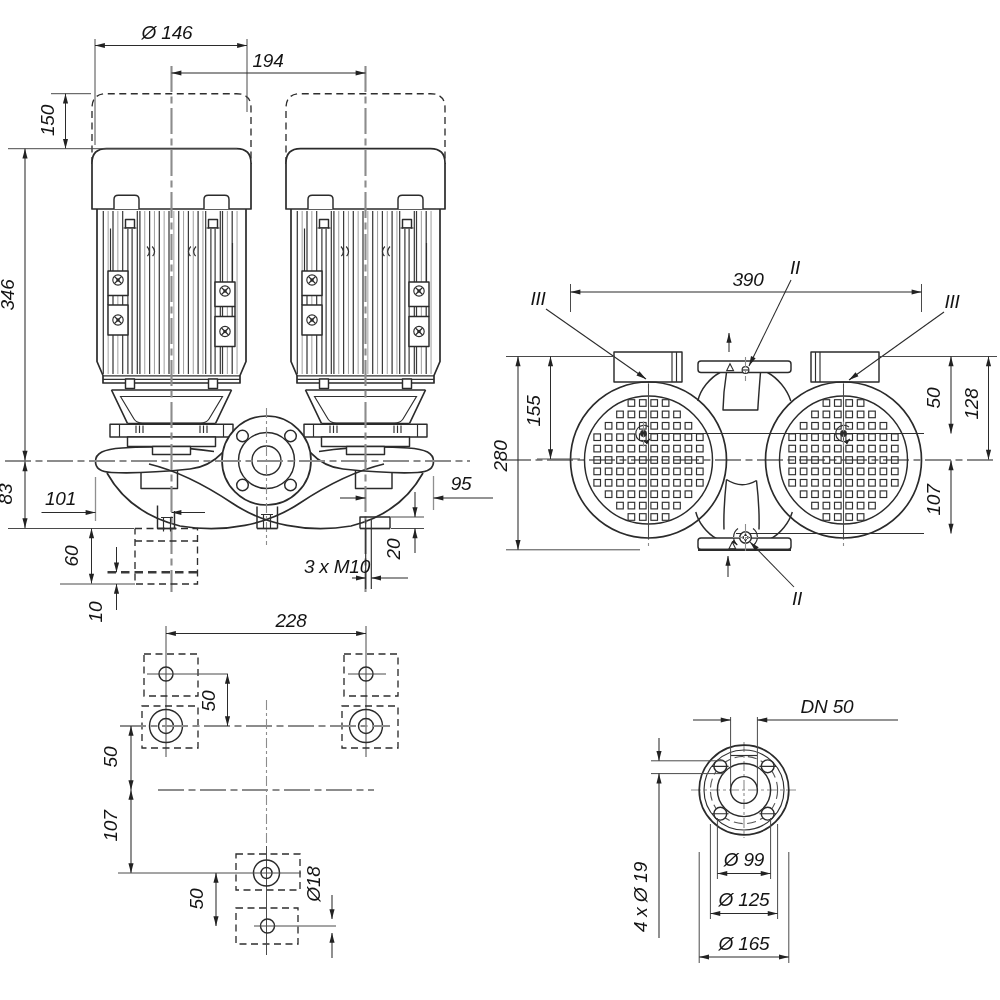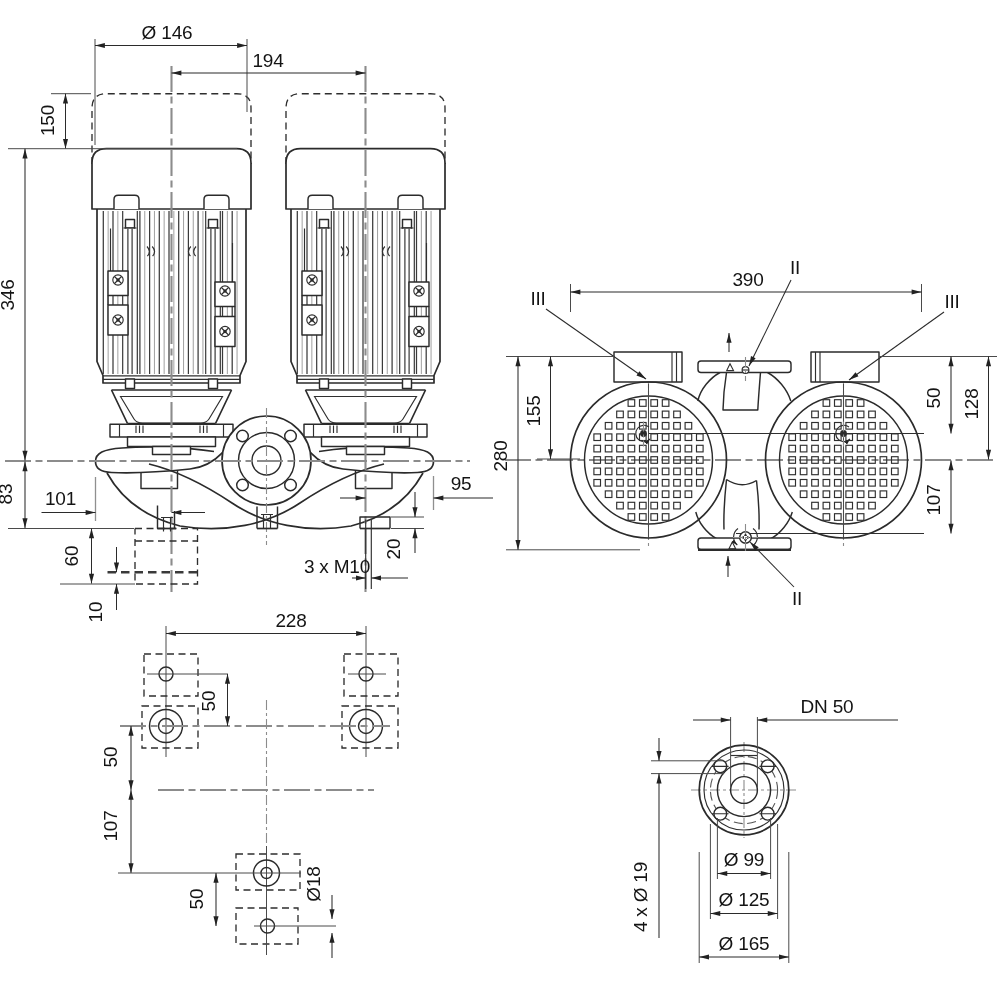--- a/index.html
+++ b/index.html
@@ -1,16 +1,16 @@
 <!DOCTYPE html>
 <html><head>
 <meta charset="utf-8">
 <style>
   html,body{margin:0;padding:0;background:#ffffff;}
-  .stage{width:1000px;height:1000px;background:#fca5a5;position:relative;overflow:hidden;}
+  .stage{width:1000px;height:1000px;background:#fca5a5;position:relative;overflow:hidden;font-style:italic;}
   svg{display:block;}
   svg *{vector-effect:none;}
   .ln  {stroke:#2b2b2b;stroke-width:1.7;fill:none;stroke-linejoin:round;}
   .ln15{stroke:#2b2b2b;stroke-width:1.45;fill:none;stroke-linejoin:round;}
   .ln1 {stroke:#2f2f2f;stroke-width:1.15;fill:none;}
   .fin-d{stroke:#3a3a3a;stroke-width:1.25;fill:none;}
   .fin-l{stroke:#9b9b9b;stroke-width:0.95;fill:none;}
   .dim {stroke:#2b2b2b;stroke-width:1.05;fill:none;}
   .ext {stroke:#4a4a4a;stroke-width:1.0;fill:none;}
   .extg{stroke:#8f8f8f;stroke-width:1.3;fill:none;}

